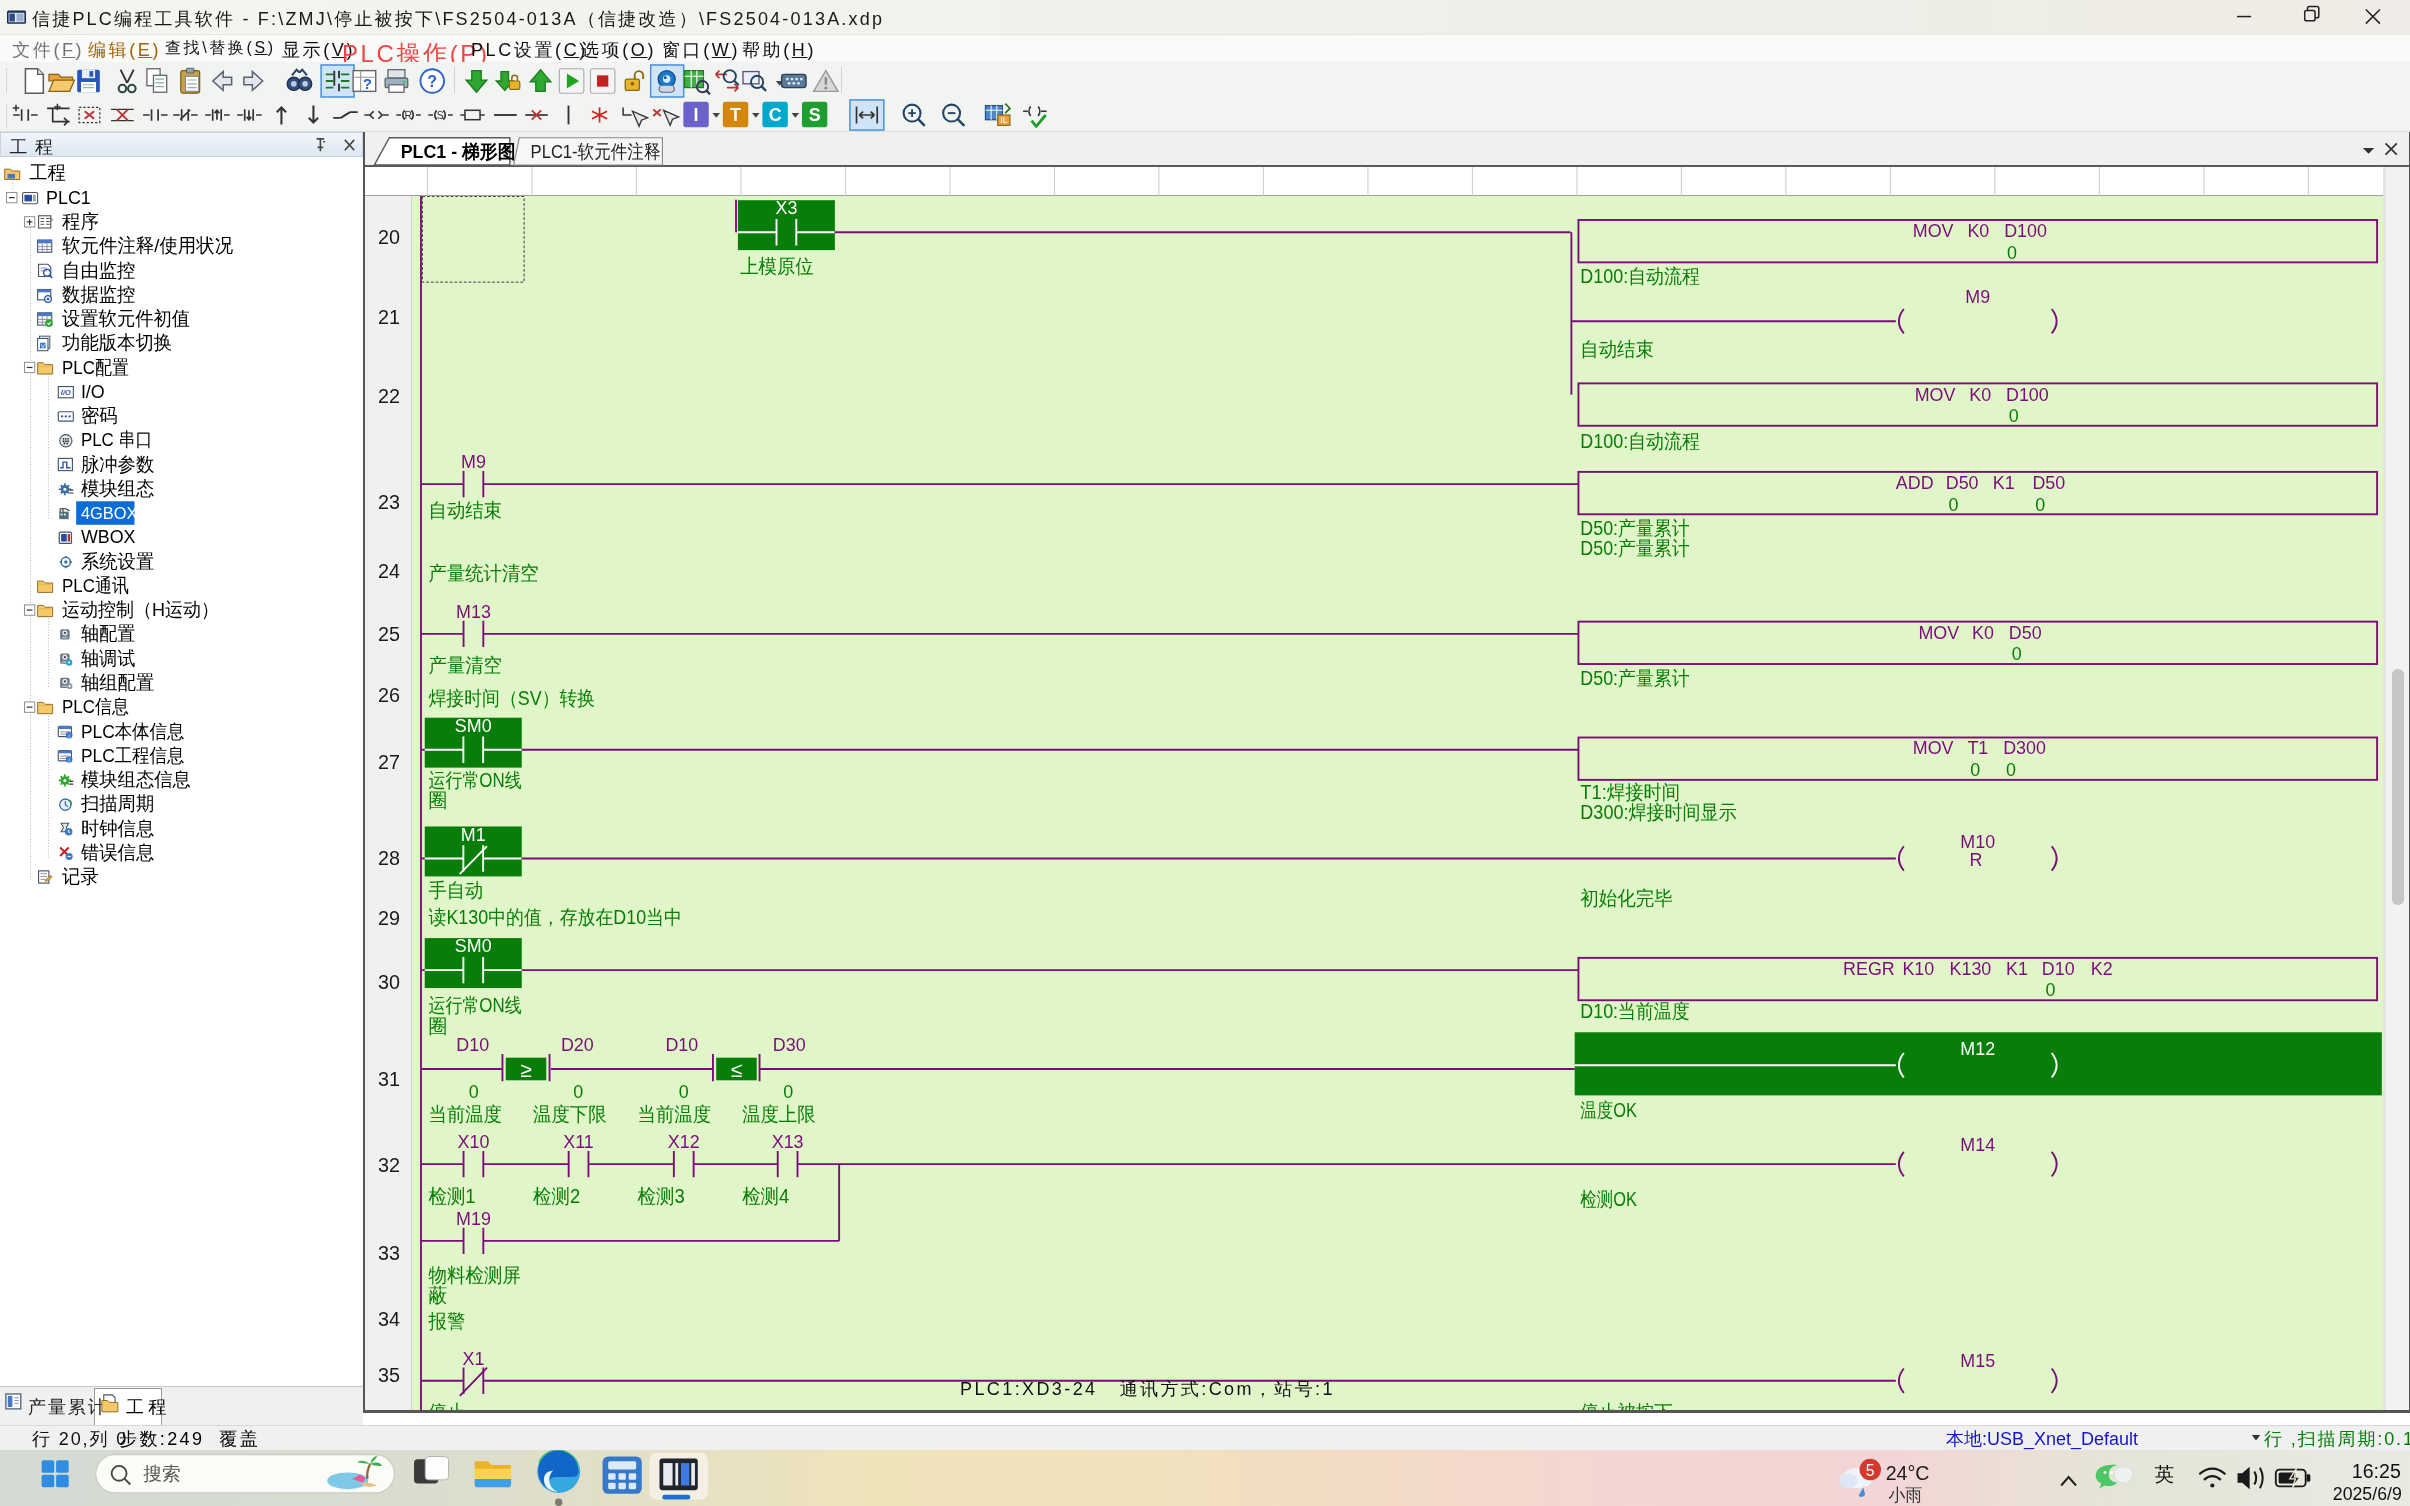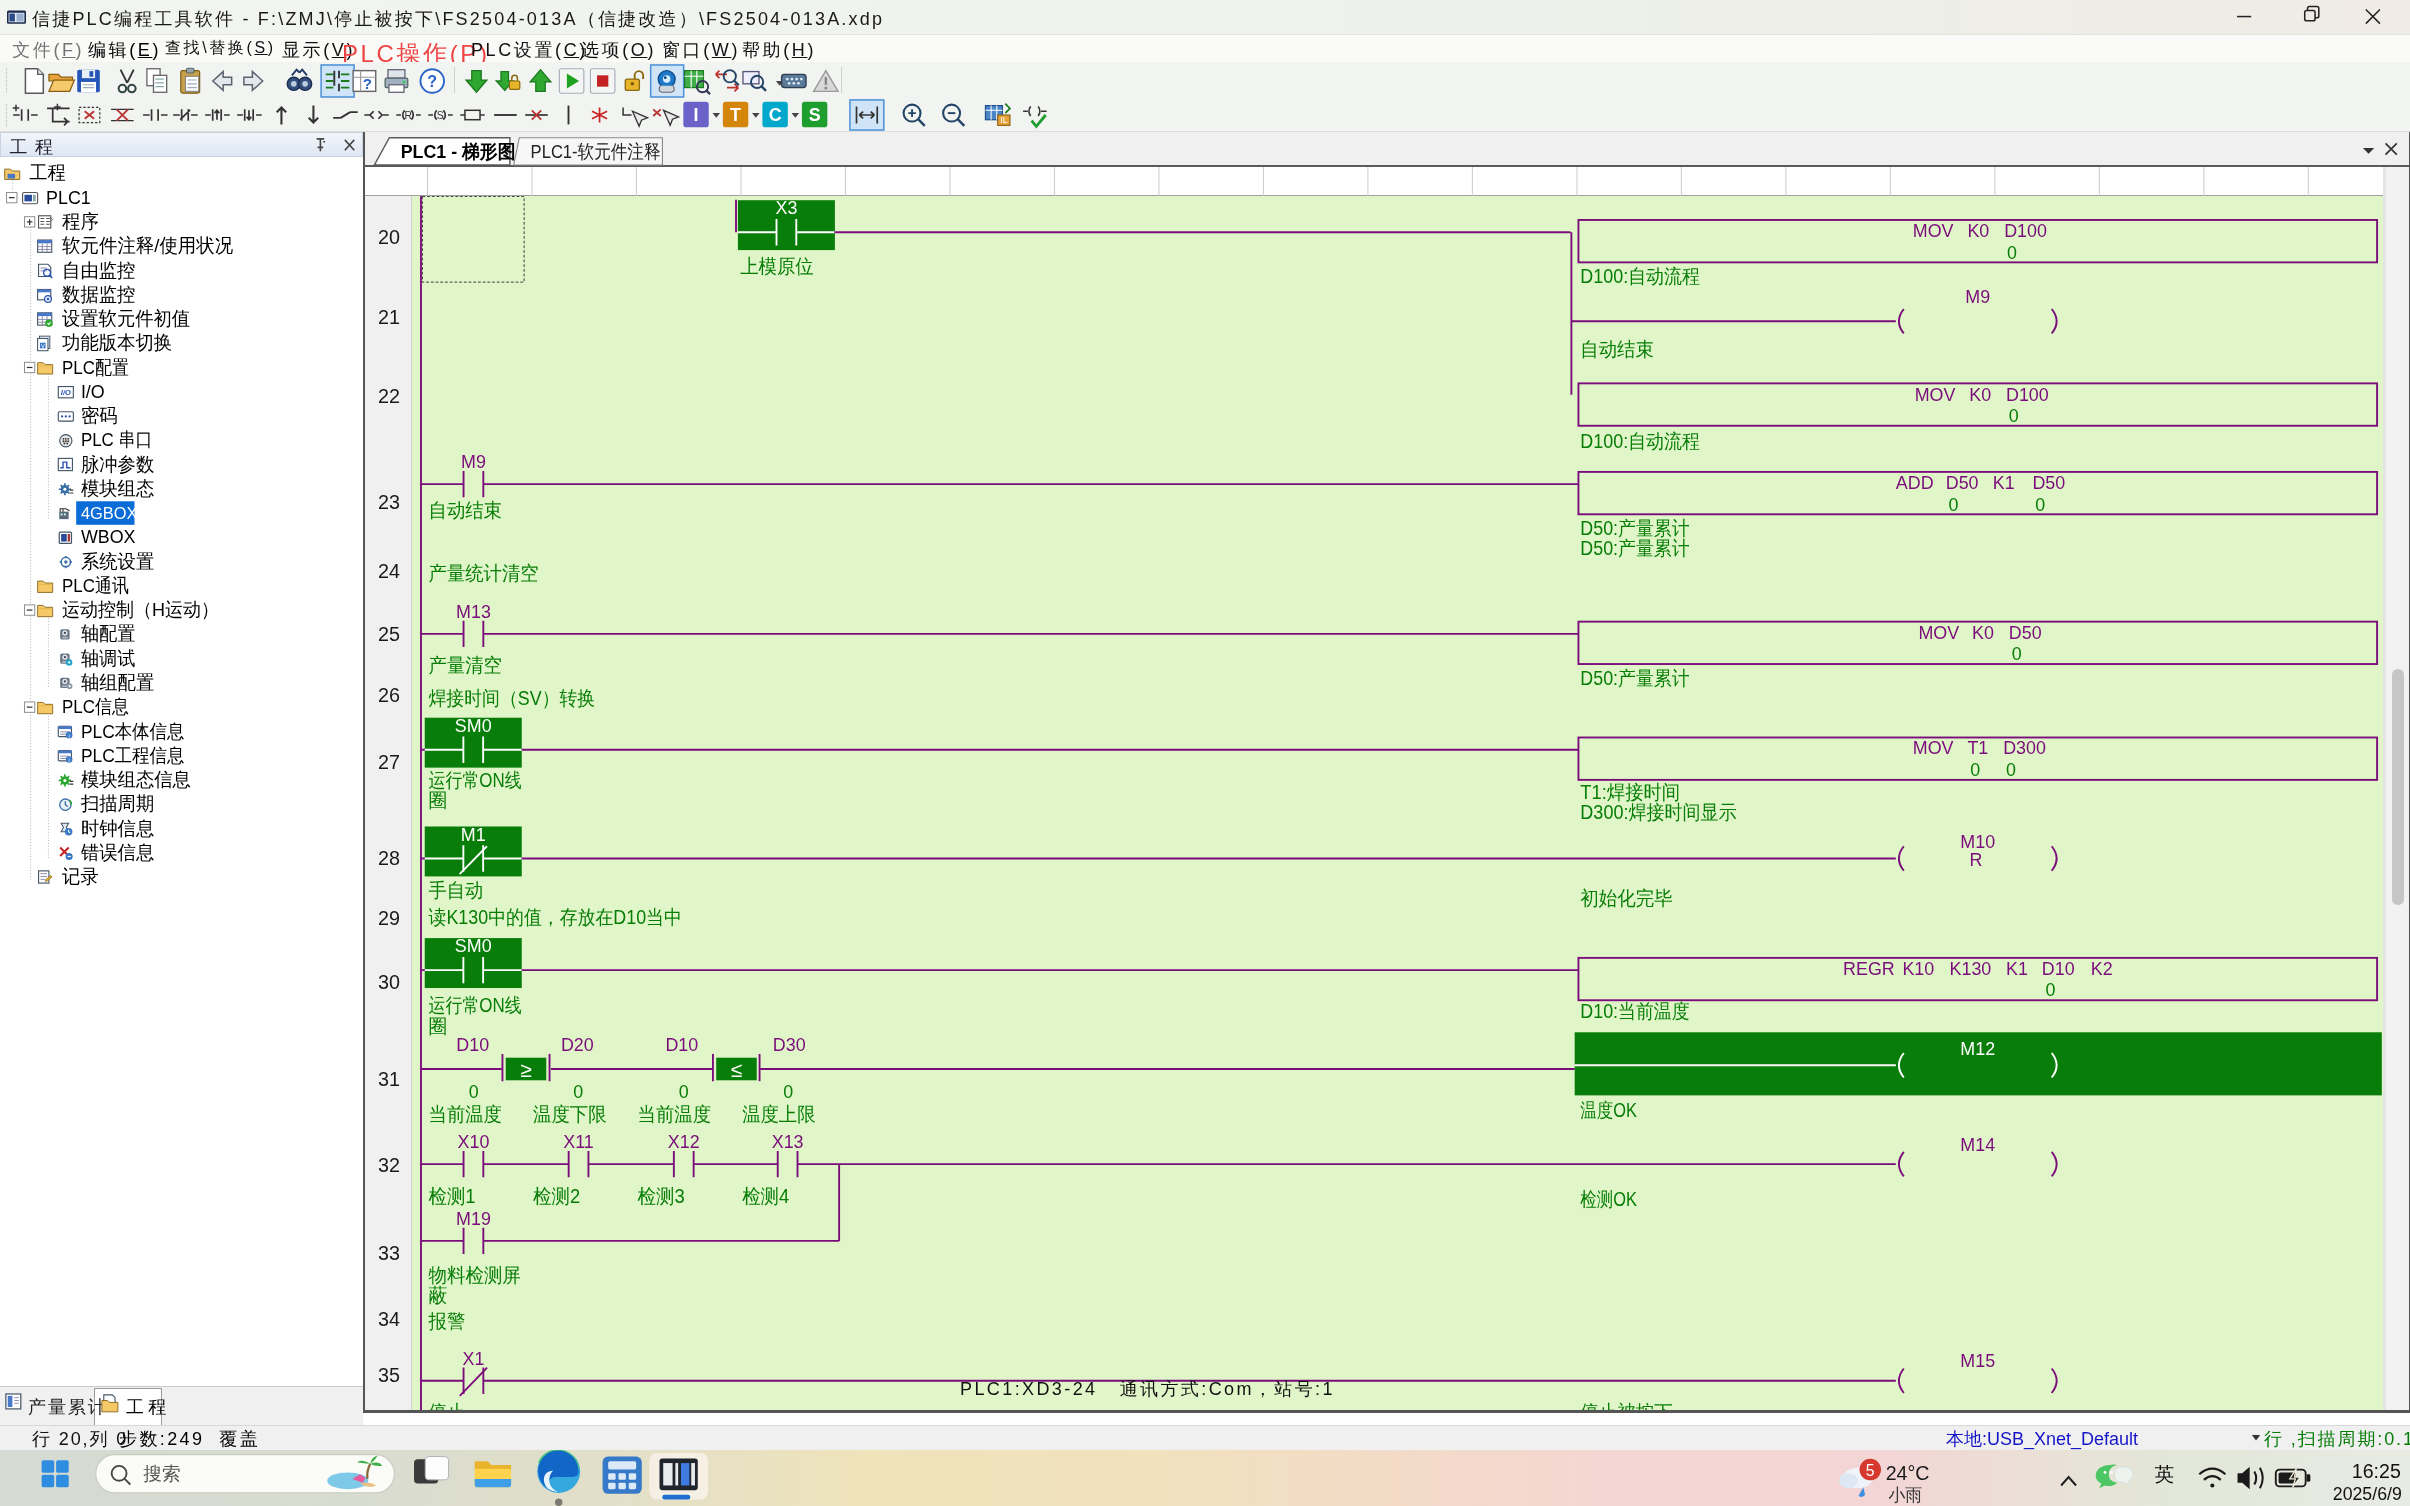--- a/index.html
+++ b/index.html
@@ -19,21 +19,21 @@
 <svg class="abs" style="left:2222px;top:0" width="188" height="35" viewBox="0 0 200 37">
  <g stroke="#222" stroke-width="1.6" fill="none">
   <line x1="16" y1="17.5" x2="31" y2="17.5"></line>
   <rect x="88" y="11" width="11" height="11" rx="2"></rect>
   <path d="M91 11 v-2.2 a2 2 0 0 1 2-2 h8 a2 2 0 0 1 2 2 v8 a2 2 0 0 1 -2 2 h-2.2"></path>
   <path d="M153 10 l15 15 M168 10 l-15 15"></path>
  </g>
 </svg>
 <div class="abs" style="left:0;top:35px;width:2411px;height:27px;background:#fafbf8"></div>
 <div class="tx" style="left:12.2px;top:38px;font-size:18px;color:#737373;letter-spacing:2.6px">文件(<u>F</u>)</div>
-<div class="tx" style="left:88px;top:38px;font-size:18px;color:#000000;letter-spacing:2.6px">编辑(<u>E</u>)</div>
+<div class="tx" style="left:88px;top:38px;font-size:18px;color:#a16207;letter-spacing:2.6px">编辑(<u>E</u>)</div>
 <div class="tx" style="left:165px;top:38px;font-size:16px;color:#111;letter-spacing:2.6px">查找\替换(<u>S</u>)</div>
 <div class="tx" style="left:282px;top:38px;font-size:18px;color:#111;letter-spacing:2.6px">显示(<u>V</u>)</div>
 <div class="tx" style="left:342px;top:38px;font-size:24px;color:#ef4444;letter-spacing:2.6px">PLC操作(<u>P</u>)</div>
 <div class="tx" style="left:471px;top:38px;font-size:18px;color:#111;letter-spacing:2.6px">PLC设置(<u>C</u>)</div>
 <div class="tx" style="left:581px;top:38px;font-size:18px;color:#111;letter-spacing:2.6px">选项(<u>O</u>)</div>
 <div class="tx" style="left:662px;top:38px;font-size:18px;color:#111;letter-spacing:2.6px">窗口(<u>W</u>)</div>
 <div class="tx" style="left:742px;top:38px;font-size:18px;color:#111;letter-spacing:2.6px">帮助(<u>H</u>)</div>
 
 <div class="abs" style="left:0;top:62px;width:2411px;height:70px;background:#f2f4f1;border-bottom:0.9px solid #dcdedb"></div>
 <div class="abs" style="left:5.6px;top:68px;width:2.8px;height:24.5px;border-left:1.9px dotted #b9bcb8"></div>

